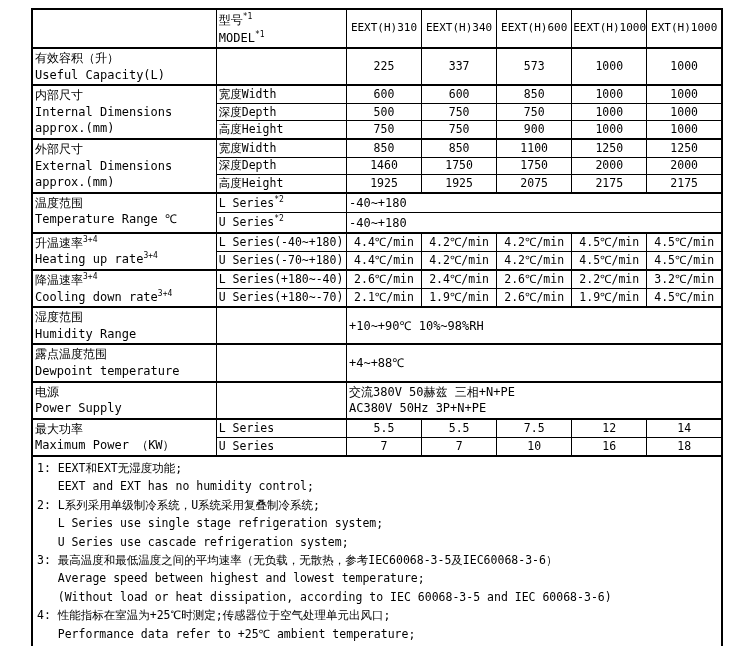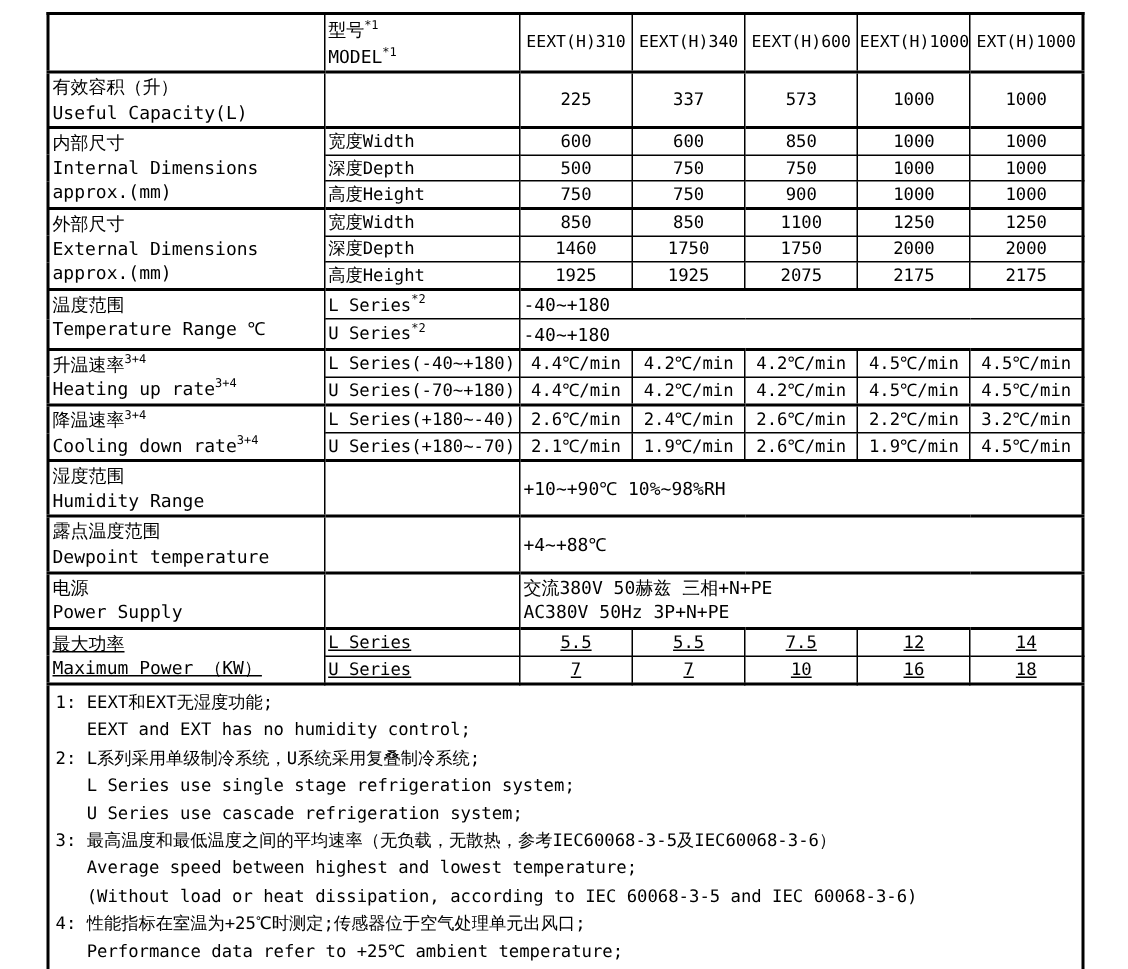--- a/index.html
+++ b/index.html
@@ -28,21 +28,21 @@
   tr.sec-start > td { border-top: 2px solid #000; }
   
   tr.h-header { height: 38px; margin-top: 12px; }
   tr.h-cap    { height: 37px; }
   tr.h-dim    { height: 16px; }
   tr.h-temp   { height: 20px; }
   tr.h-rate   { height: 18px; }
   tr.h-hum    { height: 35px; margin-left: 20px; }
   tr.h-dew    { height: 34px; margin-left: 20px; }
   tr.h-pow    { height: 34px; }
-  tr.h-max    { height: 18px; text-decoration: underline; }
+  tr.h-max    { height: 18px; }
   tr.h-foot   { height: 205px; }
 
   .corner-cell { }
   .model-label-cell { vertical-align: top; padding-top: 1px; }
   .model-label-cell div { line-height: 18px; }
   .model-cell { text-align: center; font-size: 11px; padding: 0 1px; }
   .label-cell { vertical-align: top; text-align: left; padding: 1px 2px; }
   .label-cell div { line-height: 16.6px; white-space: nowrap; }
   .sub-cell { text-align: left; font-size: 11.5px; white-space: nowrap; }
   .val-cell { text-align: center; font-size: 11.5px; white-space: nowrap; }

